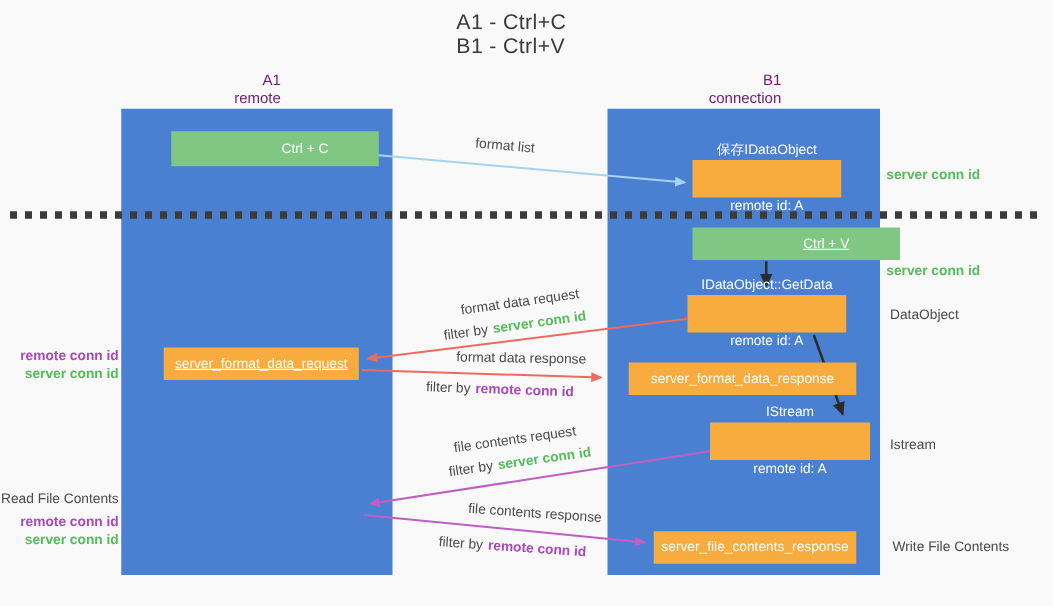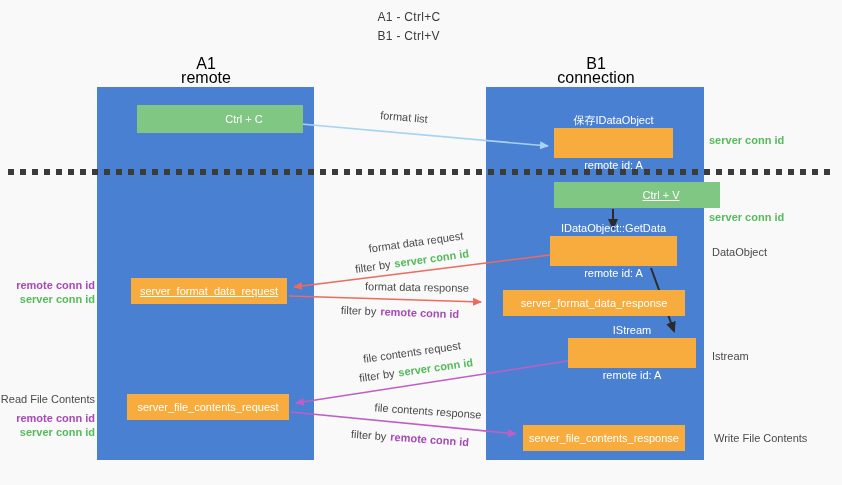--- a/index.html
+++ b/index.html
@@ -4,25 +4,25 @@
 <style>
   html,body{margin:0;padding:0;background:#f9f9f9;}
   .stage{
     position:relative;width:842px;height:485px;overflow:hidden;
     background:#f9f9f9;
     font-family:"Liberation Sans",sans-serif;
     color:#3c3c3c;
   }
   .title{
     position:absolute;left:409px;top:8px;transform:translateX(-50%);
-    font-size:12px;line-height:19px;text-align:left;color:#3a3a3a;letter-spacing:.3px;
+    font-size:17px;line-height:19px;text-align:left;color:#3a3a3a;letter-spacing:.3px;
   }
   .col-header{
     position:absolute;transform:translateX(-50%);
-    font-size:16px;line-height:14px;text-align:center;color:#000000;
+    font-size:12px;line-height:14px;text-align:right;color:#701a75;
   }
   .column{
     position:absolute;top:87px;height:373px;background:#4a80d2;
   }
   .dotline{
     position:absolute;left:8px;top:169px;width:824px;height:6px;z-index:5;
     background:repeating-linear-gradient(90deg,#3b3b3b 0 6px,rgba(0,0,0,0) 6px 12px);
   }
   .node{
     position:absolute;z-index:6;display:flex;flex-direction:column;
@@ -116,23 +116,20 @@
 
   <div class="node orange" style="left:503px;top:290px;width:182px;height:26px;">
     <div>server_format_data_response</div>
   </div>
 
   <div class="node orange" style="left:568px;top:338px;width:128px;height:30px;">
     <div>IStream</div>
     <div>remote id: A</div>
   </div>
 
-  <div class="node orange" style="left:127px;top:394px;width:162px;height:26px;">
-    <div>server_file_contents_request</div>
-  </div>
 
   <div class="node orange" style="left:523px;top:425px;width:162px;height:26px;">
     <div>server_file_contents_response</div>
   </div>
 
   <div class="edge-label" style="left:404px;top:117px;transform:translate(-50%,-50%) rotate(5deg);">format list</div>
 
   <div class="edge-label" style="left:416px;top:242px;transform:translate(-50%,-50%) rotate(-8deg);">format data request</div>
   <div class="edge-label" style="left:412px;top:261px;transform:translate(-50%,-50%) rotate(-8deg);">
     <span class="gray-text">filter by</span><span class="green-text filter-key">server conn id</span>

